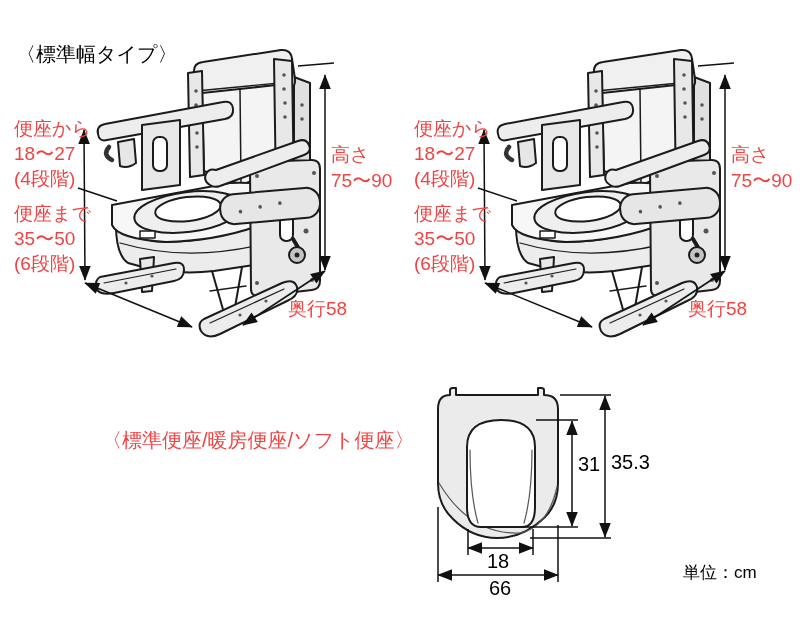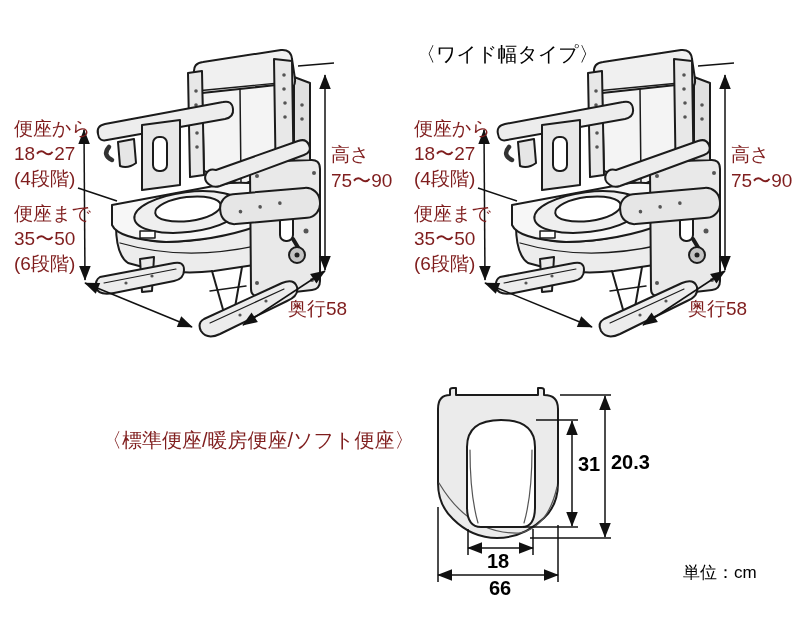--- a/index.html
+++ b/index.html
@@ -8,23 +8,23 @@
   #stage {
     position: relative;
     width: 800px; height: 625px;
     background: #ffffff;
     overflow: hidden;
   }
   .chair-block { position: absolute; top: 30px; width: 400px; height: 345px; }
   .chair-block.left  { left: 0; }
   .chair-block.right { left: 400px; }
   .abs { position: absolute; }
-  .jp { font-size: 19px; line-height: 25px; color:#7f1d1d; letter-spacing: 0; }
+  .jp { font-size: 19px; line-height: 25px; color:#ef4444; letter-spacing: 0; }
   .block-title { font-size: 20px; line-height: 24px; }
-  .dim-num { font-size: 20px; line-height: 22px; font-weight: bold; }
+  .dim-num { font-size: 20px; line-height: 22px; }
   .unit { font-size: 17px; text-align: center; }
   svg { display: block; }
   .chair-art { position: absolute; left: 90px; top: 13px; }
   .dims-overlay { position: absolute; left: 0; top: 0; pointer-events: none; }
   .seat-section { position: absolute; left: 0; top: 370px; width: 800px; height: 240px; }
 </style>
 </head>
 <body>
 
 <svg width="0" height="0" style="position:absolute" aria-hidden="true">
@@ -114,20 +114,21 @@
         <circle cx="207" cy="212" r="8" fill="#c4c4c4"></circle>
         <circle cx="207" cy="212" r="2.5" fill="#222" stroke="none"></circle>
       </g>
     </symbol>
   </defs>
 </svg>
 
 <div id="stage">
 
   <div class="chair-block left">
+    <div class="abs block-title" style="left:16px; top:12px;">〈標準幅タイプ〉</div>
 
     <svg class="chair-art" width="250" height="300" viewBox="0 0 250 300">
       <use href="#chair-art-sym"></use>
     </svg>
 
     <svg class="dims-overlay" width="400" height="345" viewBox="0 0 400 345">
       <g stroke="#111" stroke-width="1.5" fill="none">
         <path d="M84,100 L85,250" marker-start="url(#arw)" marker-end="url(#arw)"></path>
         <path d="M78,158 L117,171"></path>
         <path d="M298,36 L334,33"></path>
@@ -148,21 +149,20 @@
       <div>(6段階)</div>
     </div>
     <div class="abs jp" style="left:331px; top:112px; line-height:26px;">
       <div>高さ</div>
       <div>75〜90</div>
     </div>
     <div class="abs jp" style="left:288px; top:266px;">奥行58</div>
   </div>
 
   <div class="chair-block right">
-    <div class="abs block-title" style="left:16px; top:12px;">〈ワイド幅タイプ〉</div>
 
     <svg class="chair-art" width="250" height="300" viewBox="0 0 250 300">
       <use href="#chair-art-sym"></use>
     </svg>
 
     <svg class="dims-overlay" width="400" height="345" viewBox="0 0 400 345">
       <g stroke="#111" stroke-width="1.5" fill="none">
         <path d="M84,100 L85,250" marker-start="url(#arw)" marker-end="url(#arw)"></path>
         <path d="M78,158 L117,171"></path>
         <path d="M298,36 L334,33"></path>
@@ -213,20 +213,20 @@
         <path d="M48,154 L48,180"></path>
         <path d="M113,154 L113,180"></path>
         <path d="M48,173 L113,173" marker-start="url(#arw)" marker-end="url(#arw)"></path>
         <path d="M18,132 L18,207"></path>
         <path d="M138,150 L138,207"></path>
         <path d="M18,200 L138,200" marker-start="url(#arw)" marker-end="url(#arw)"></path>
       </g>
     </svg>
 
     <div class="abs dim-num" style="left:578px; top:83px;">31</div>
-    <div class="abs dim-num" style="left:611px; top:81px;">20.3</div>
+    <div class="abs dim-num" style="left:611px; top:81px;">35.3</div>
     <div class="abs dim-num" style="left:487px; top:180px;">18</div>
     <div class="abs dim-num" style="left:489px; top:207px;">66</div>
 
     <div class="abs unit" style="left:683px; top:191px;">単位：cm</div>
   </div>
 
 </div>
 
 </body></html>

